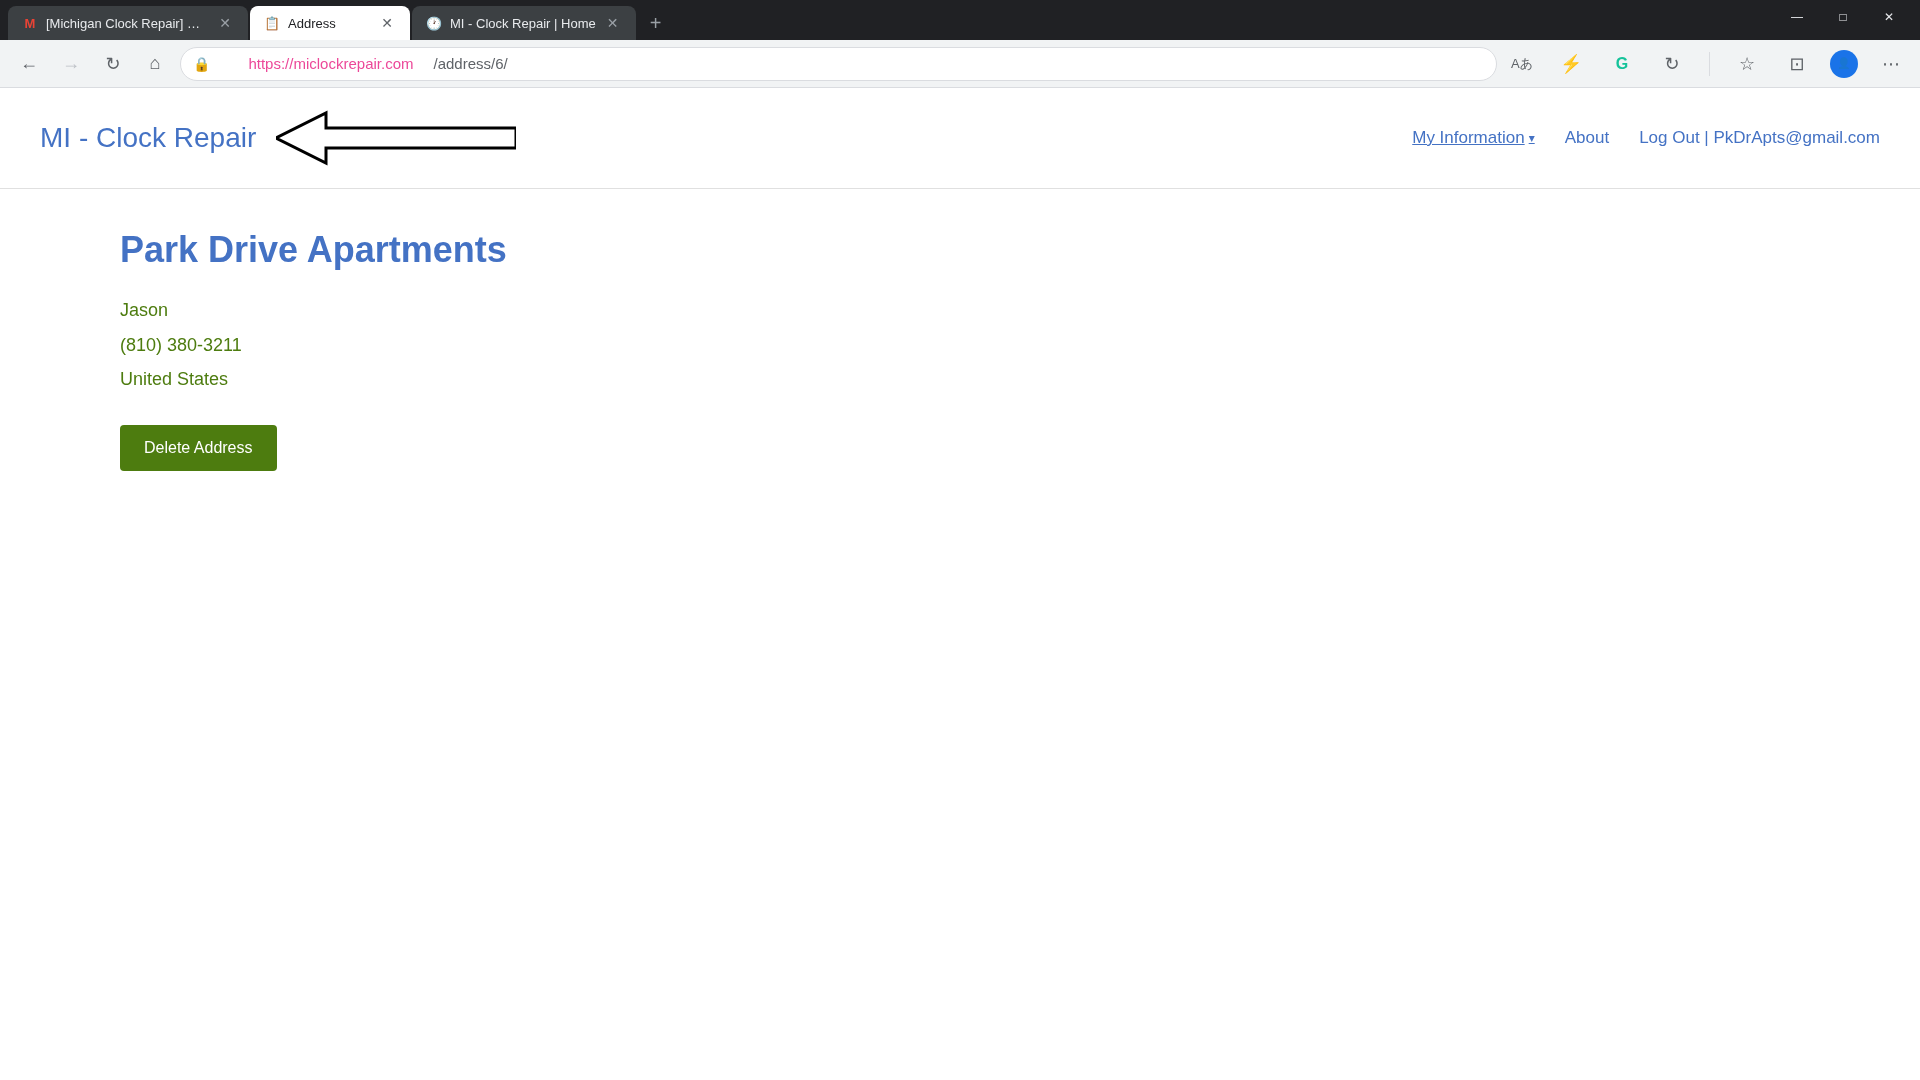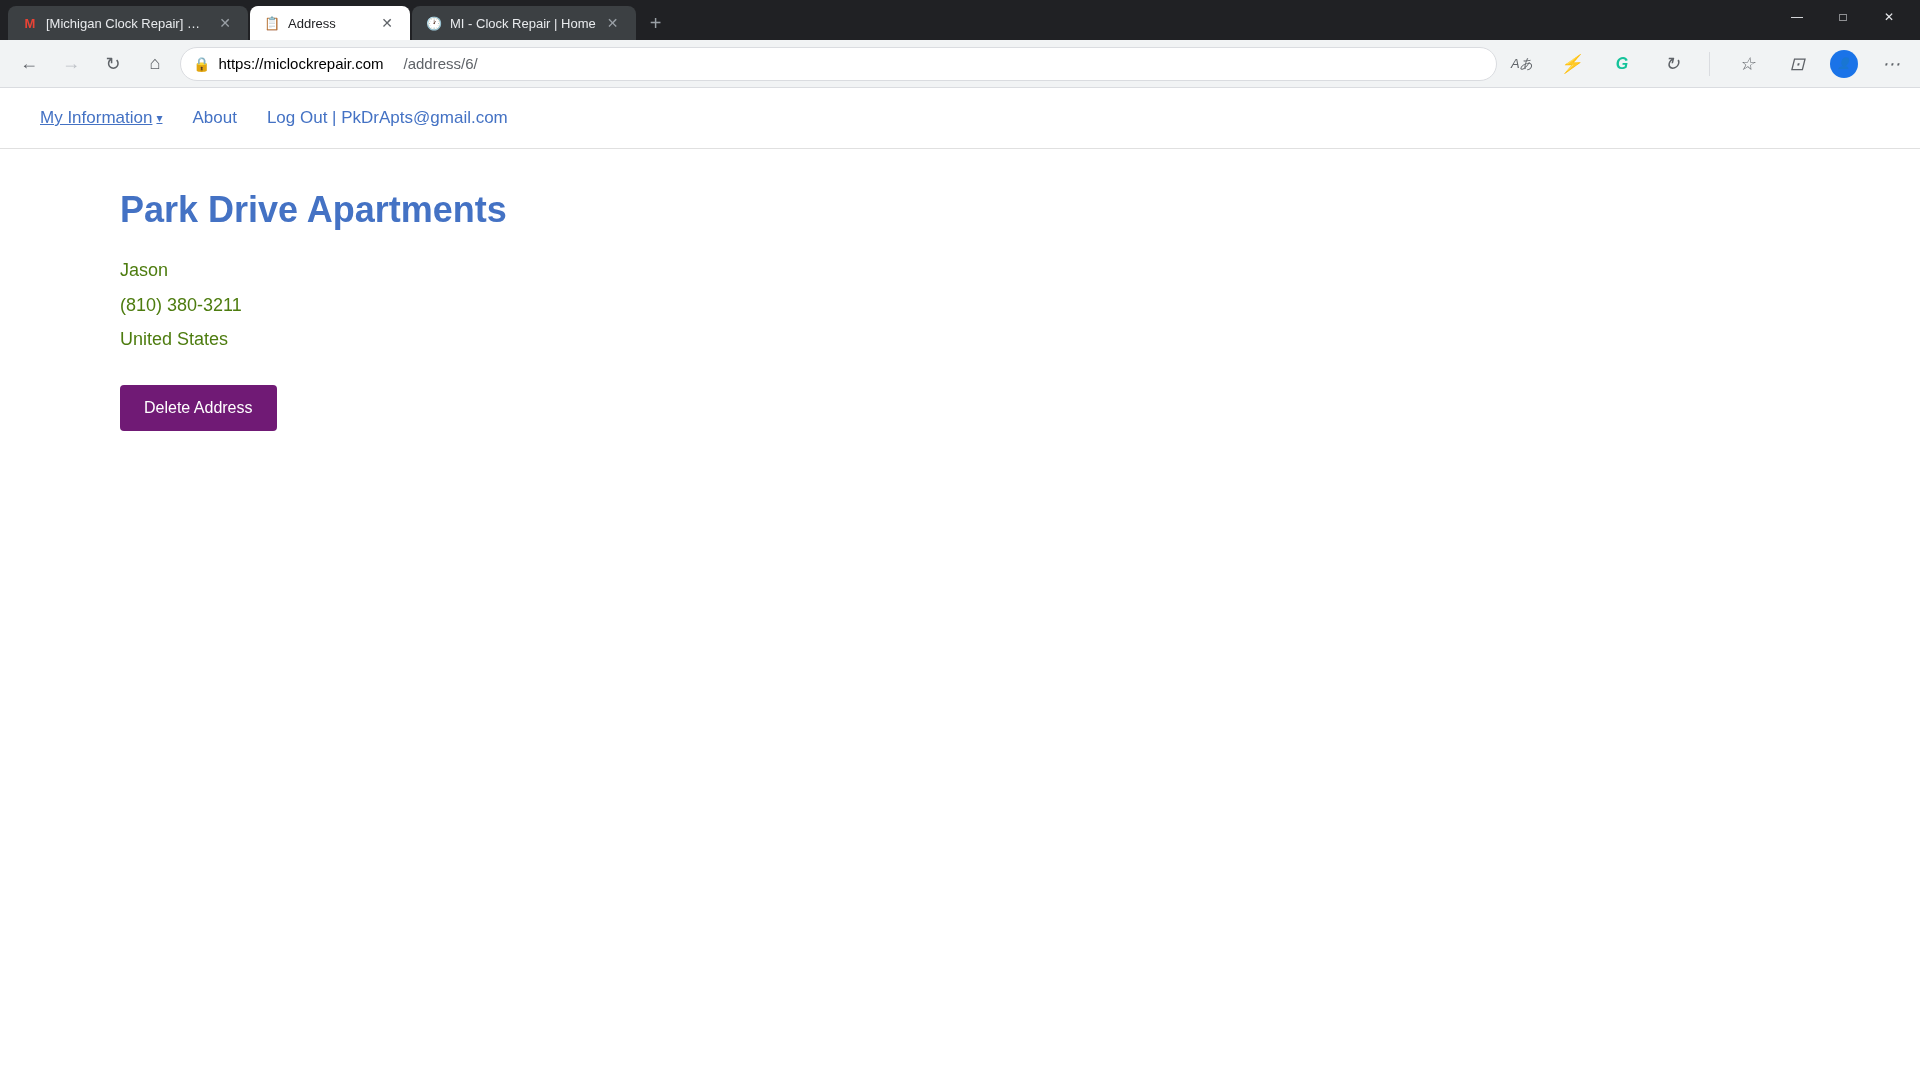--- a/index.html
+++ b/index.html
@@ -136,27 +136,26 @@
       font-size: 15px;
       color: #202124;
     }
     .lock-icon {
       color: #5f6368;
       font-size: 14px;
     }
     .address-text {
       flex: 1;
     }
-    .address-url-base { color: #000000; }
+    .address-url-base { color: #ec4899; margin-left: 30px; }
     .address-url-path { color: #5f6368; margin-left: 20px; }
     .toolbar-right {
       display: flex;
       align-items: center;
       gap: 16px;
-      font-style: italic;
     }
     .profile-icon {
       width: 28px;
       height: 28px;
       border-radius: 50%;
       background: #1a73e8;
       display: flex;
       align-items: center;
       justify-content: center;
       color: white;
@@ -226,21 +225,21 @@
       margin-bottom: 24px;
     }
     .address-detail {
       font-size: 18px;
       color: #4d7c0f;
       line-height: 1.7;
       margin-bottom: 4px;
     }
     .delete-btn {
       margin-top: 30px;
-      background: #701a75;
+      background: #4d7c0f;
       color: white;
       border: none;
       padding: 14px 24px;
       font-size: 16px;
       border-radius: 4px;
       cursor: pointer;
       display: block;
     }
   </style>
 </head>
@@ -312,20 +311,30 @@
         <span style="font-size:11px;">👤</span>
       </div>
       <div class="toolbar-btn">⋯</div>
     </div>
   </div>
 </div>
 
 <div class="website">
 
   <div class="site-header">
+    <div class="site-logo-area">
+      <a class="site-logo">MI - Clock Repair</a>
+
+      <div class="arrow-annotation">
+        <svg class="arrow-svg" width="240" height="60" viewBox="0 0 240 60">
+
+          <polygon points="0,30 50,5 50,20 240,20 240,40 50,40 50,55" fill="white" stroke="black" stroke-width="3"></polygon>
+        </svg>
+      </div>
+    </div>
     <nav class="site-nav">
       <div class="nav-item nav-dropdown">
         <span>My Information</span>
         <span class="dropdown-caret">▾</span>
       </div>
       <a class="nav-item">About</a>
       <a class="nav-item">Log Out | PkDrApts@gmail.com</a>
     </nav>
   </div>
 

